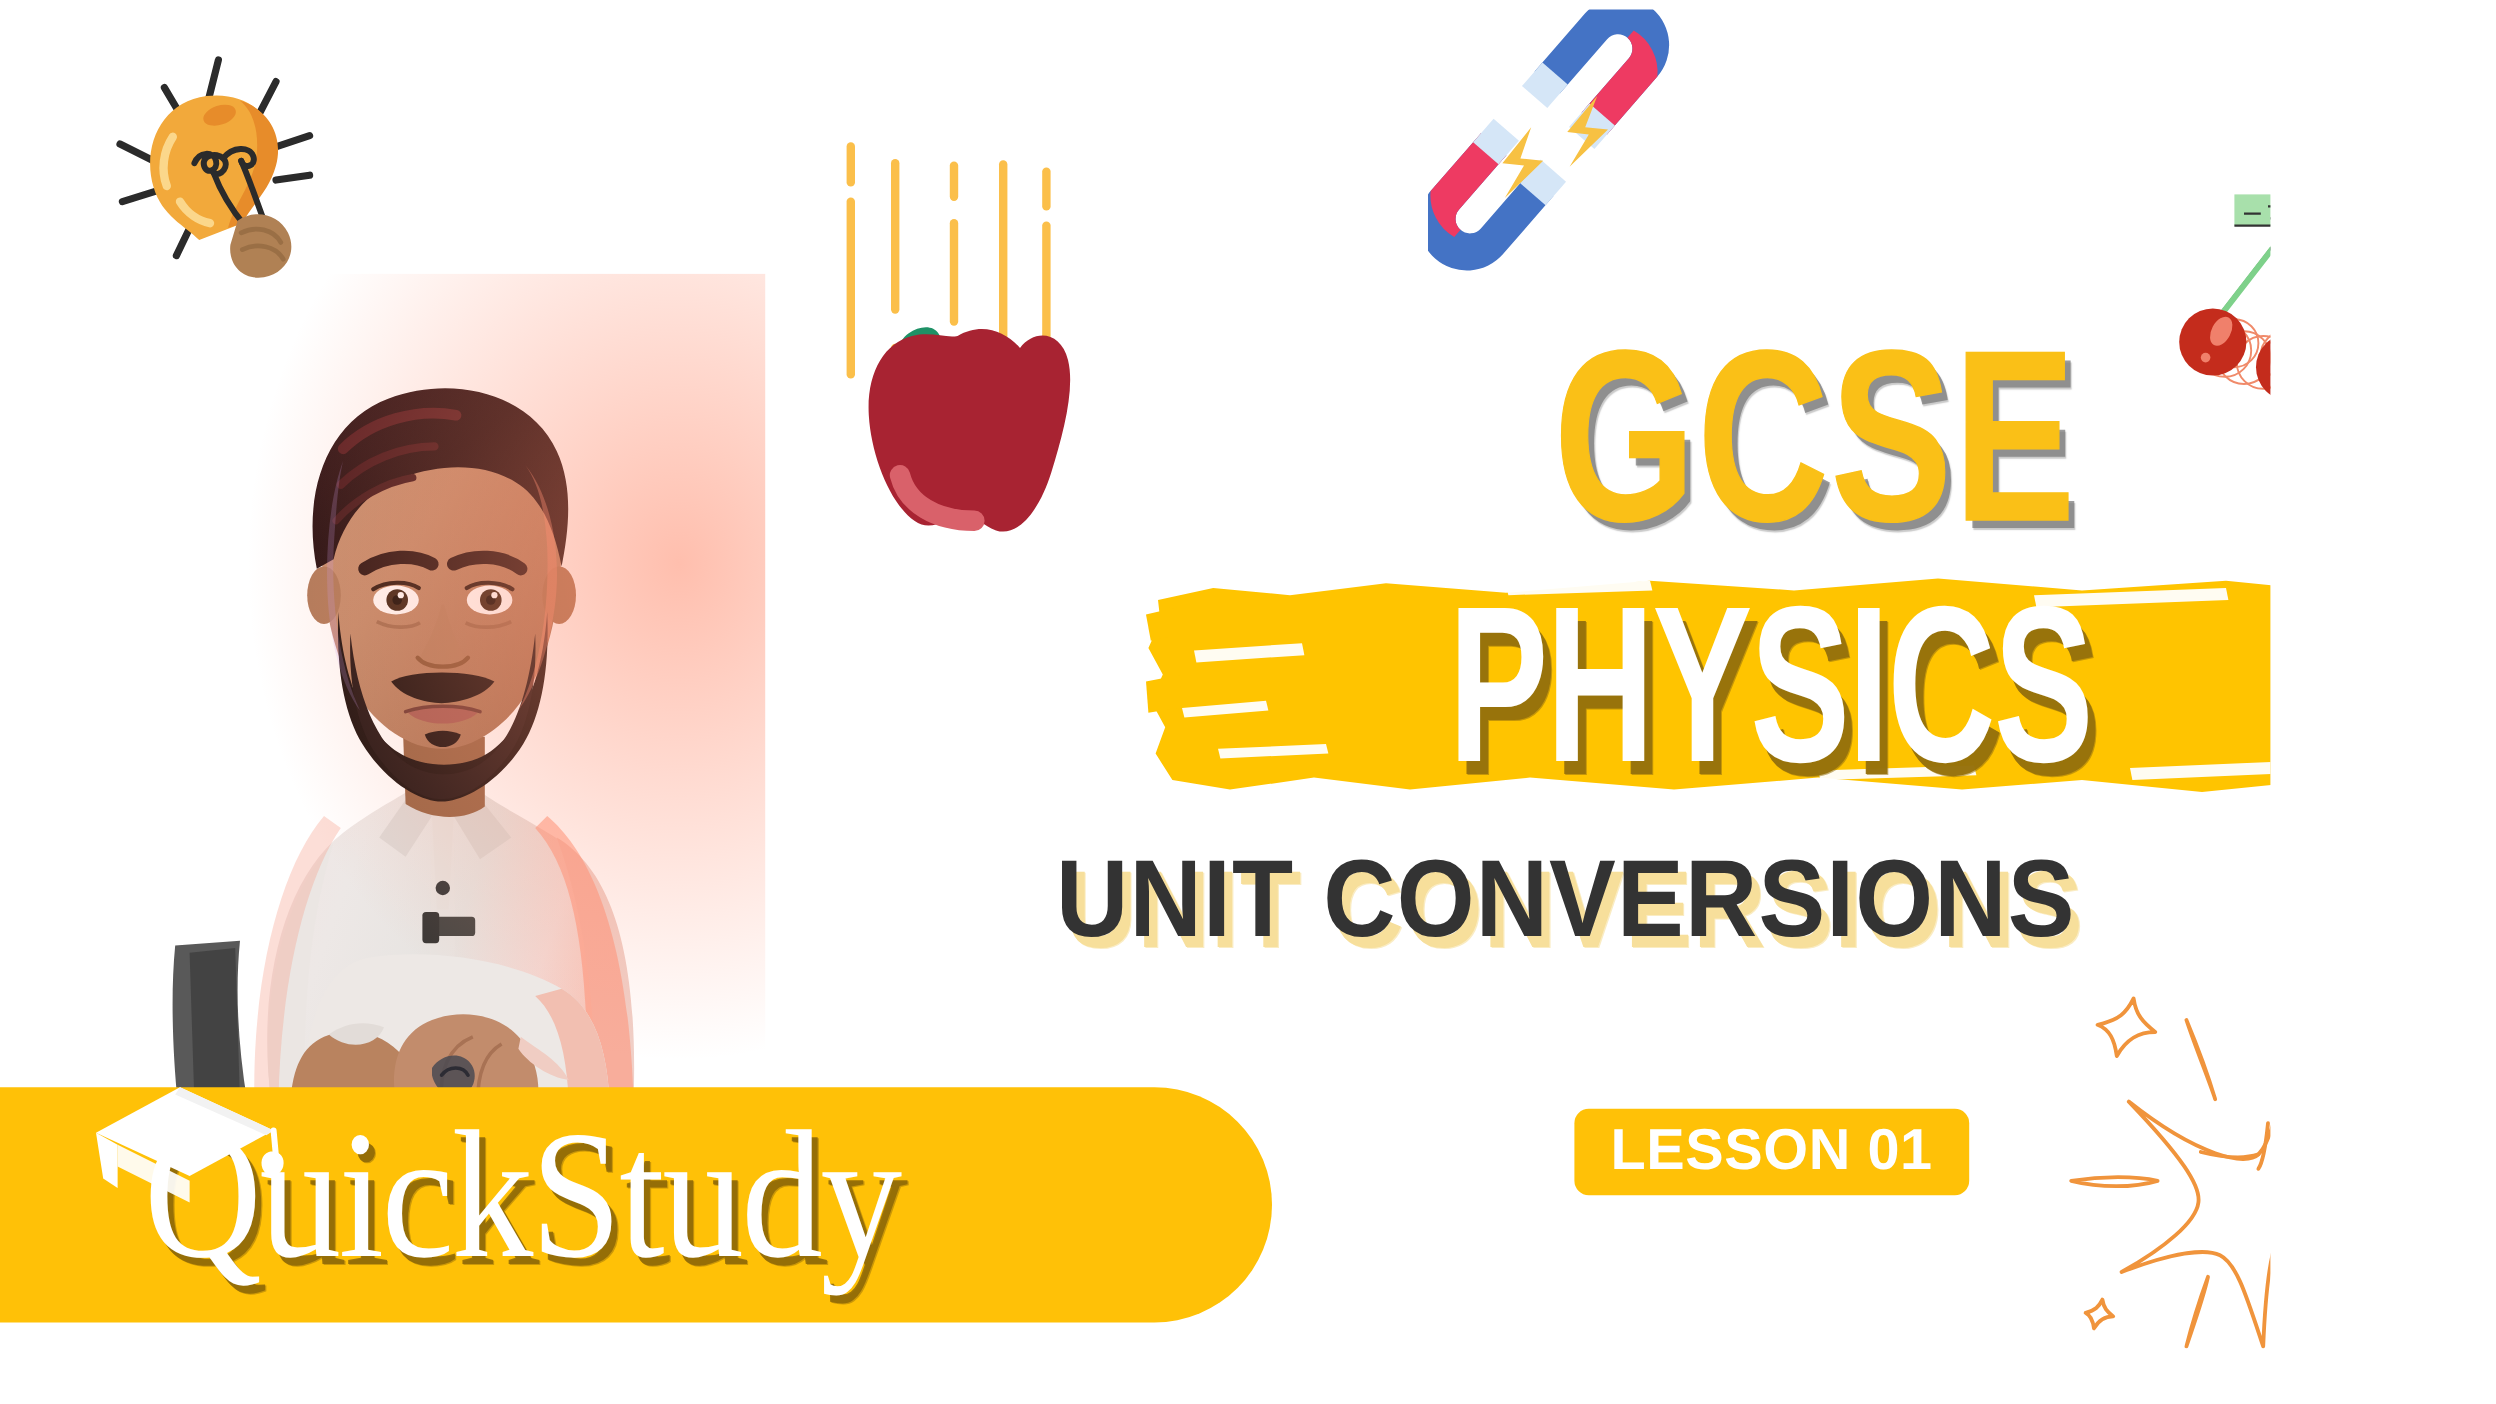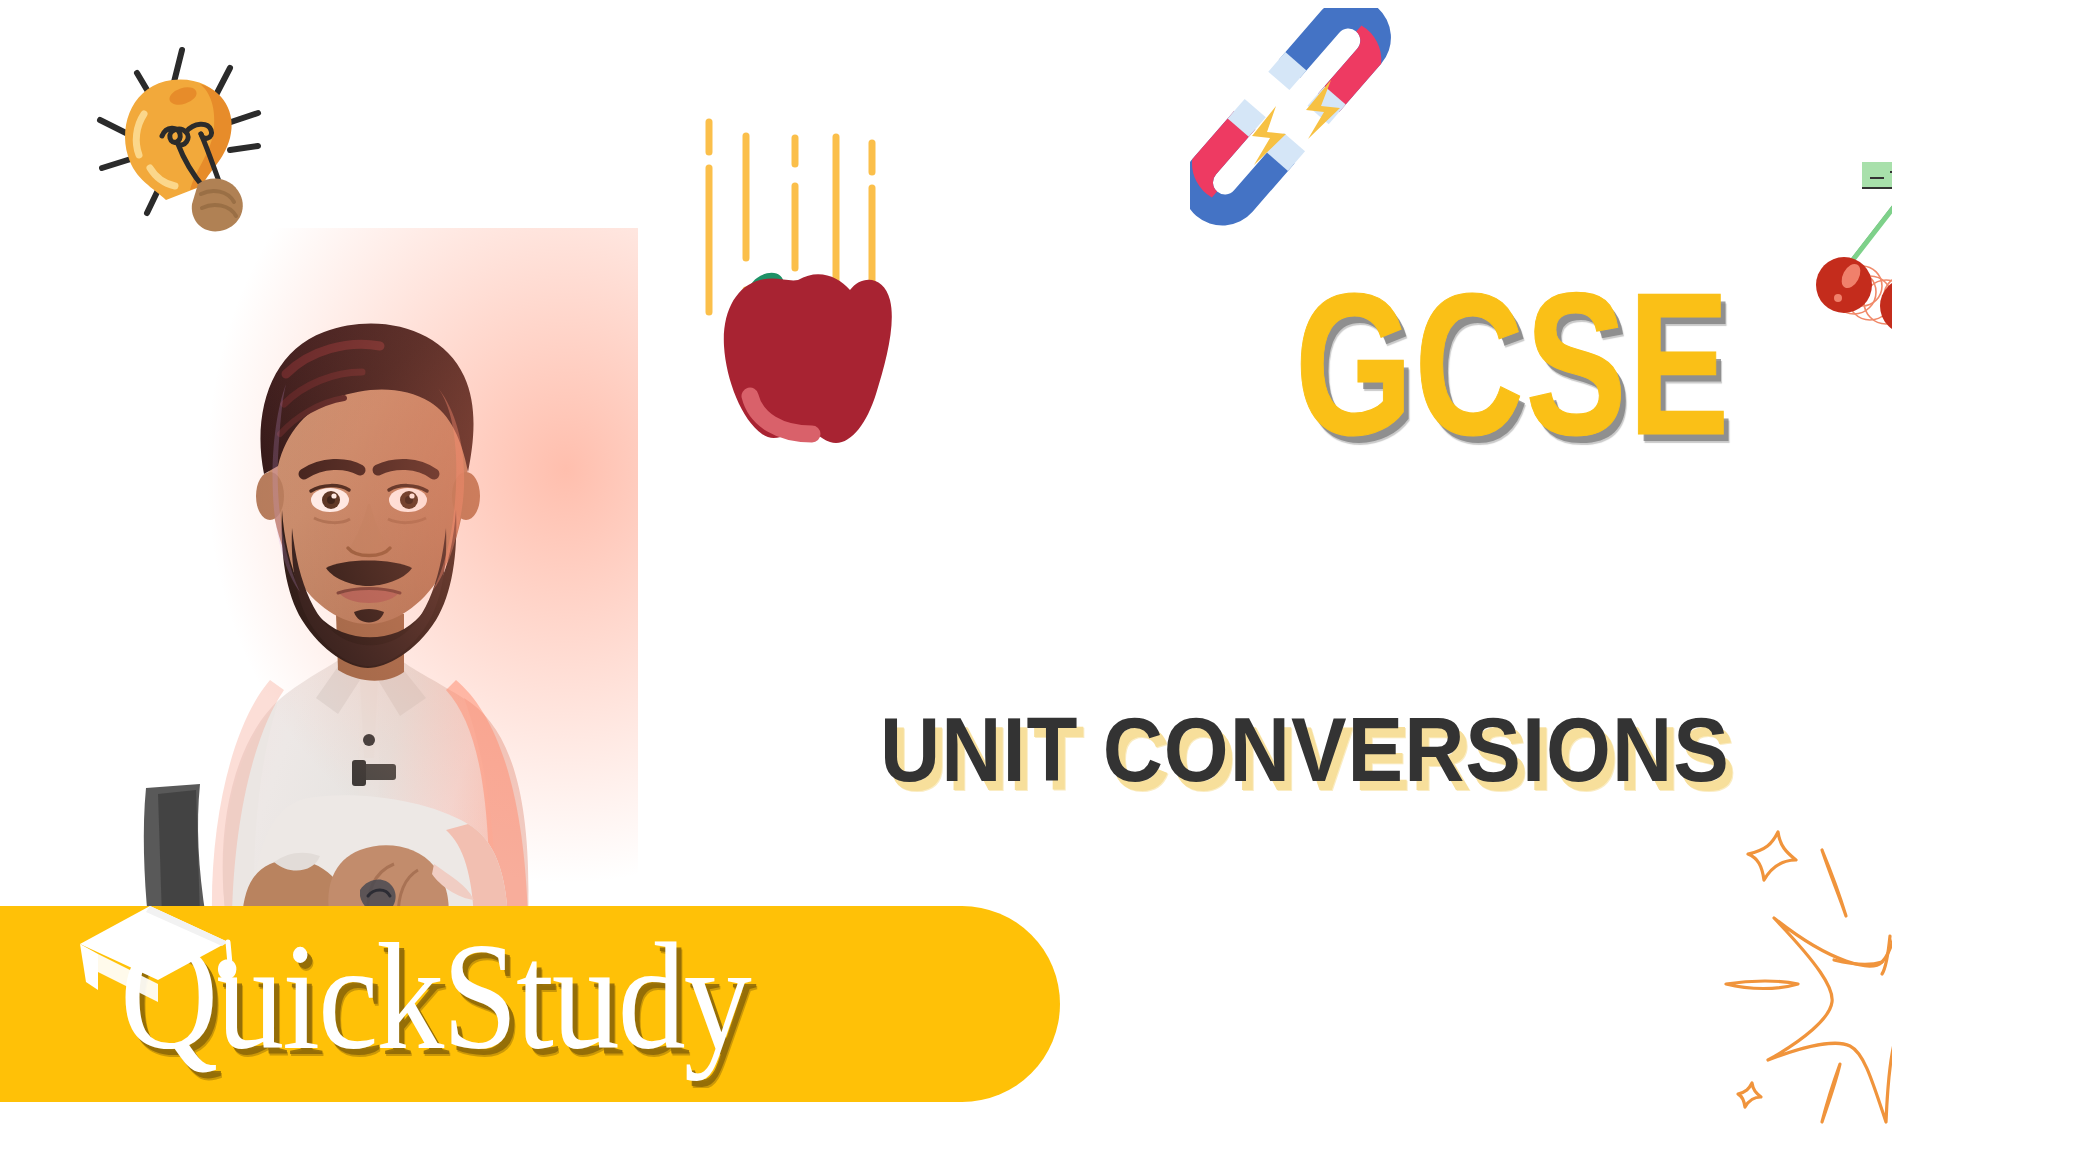--- a/index.html
+++ b/index.html
@@ -414,23 +414,51 @@
                C334 688 324 678 322 668 Z" fill="#4A4A52" opacity="0.85"></path>
       <path d="M330 668 C336 660 348 660 352 668" stroke="#2C2C34" stroke-width="3" fill="none" stroke-linecap="round"></path>
 
       <path d="M236 634 C250 624 266 622 282 628 C276 644 252 648 236 634 Z" fill="#E2DCD8"></path>
       <path d="M396 636 C412 648 428 656 436 672 C420 670 402 658 394 646 Z" fill="#F0CDC3"></path>
     </svg>
   </div>
 
   <div class="gcse">GCSE</div>
 
+  <div class="banner-wrap">
+    <svg class="banner-svg" viewBox="0 0 1040 192" preserveAspectRatio="none">
+      <path fill="#FFC400" d="
+        M10,28 L56,18 L120,24 L200,14 L300,22 L420,12 L540,20 L660,10
+        L780,20 L900,12 L1000,22 L1034,16
+        L1036,44 L1028,62 L1036,82 L1026,104 L1034,126 L1022,148 L1032,170 L1016,186
+        L960,180 L880,188 L780,178 L680,186 L560,176 L440,186 L320,176
+        L220,186 L140,176 L70,186 L22,178
+        L8,156 L16,134 L4,112 L14,90 L2,68 L12,46 Z"></path>
+      <path fill="#FFC400" d="M0,40 L26,34 L22,58 L4,62 Z"></path>
+      <path fill="#FFC400" d="M0,96 L30,90 L26,118 L2,122 Z"></path>
+      <path fill="#FFC400" d="M1012,36 L1040,30 L1040,70 L1016,66 Z"></path>
+      <path fill="#FFC400" d="M1014,106 L1040,100 L1040,150 L1018,144 Z"></path>
+      <g fill="#FFFFFF" opacity="0.95">
+        <path d="M40,70 L130,64 L132,74 L42,80 Z"></path>
+        <path d="M30,118 L100,112 L102,120 L32,126 Z"></path>
+        <path d="M60,152 L150,148 L152,156 L62,160 Z"></path>
+        <path d="M740,24 L900,18 L902,28 L742,34 Z"></path>
+        <path d="M820,168 L960,162 L962,172 L822,178 Z"></path>
+        <path d="M560,170 L690,166 L692,174 L562,178 Z"></path>
+        <path d="M300,16 L420,12 L422,20 L302,24 Z"></path>
+      </g>
+    </svg>
+    <div class="physics">PHYSICS</div>
+  </div>
 
   <div class="subtitle">UNIT CONVERSIONS</div>
 
+  <div class="lesson-badge">
+    <span>LESSON 01</span>
+  </div>
 
   <div class="brand-bar"></div>
   <div class="brand-text">QuickStudy</div>
   <div class="grad-cap">
     <svg viewBox="0 0 180 150" width="180" height="150">
       <path d="M88 8 L166 44 L96 82 L18 46 Z" fill="#FFFFFF"></path>
       <path d="M18 46 L36 56 L36 92 L24 84 Z" fill="#FFFFFF"></path>
       <path d="M36 56 L96 86 L96 104 L36 74 Z" fill="#FFFFFF" opacity="0.92"></path>
       <path d="M88 8 L166 44 L160 48 L84 14 Z" fill="#F2F2F2"></path>
       <path d="M166 44 L168 66" stroke="#FFFFFF" stroke-width="5" fill="none" stroke-linecap="round"></path>

